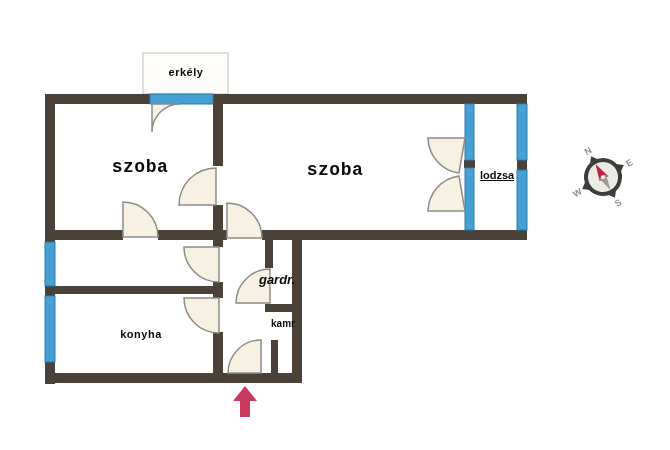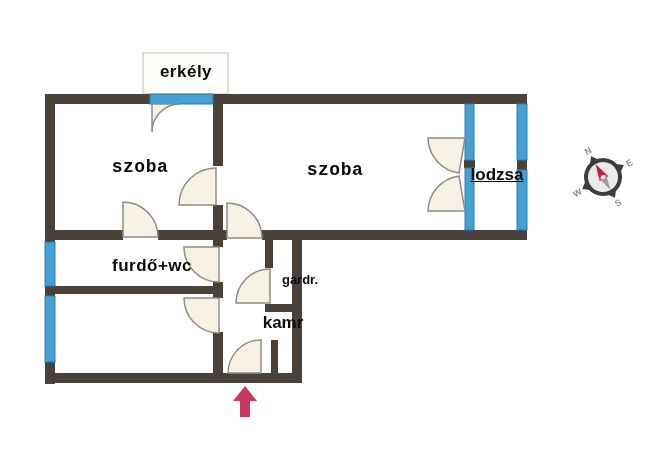--- a/index.html
+++ b/index.html
@@ -9,23 +9,23 @@
   }
   #plan-svg{position:absolute;left:0;top:0;}
   .win{stroke:#2c7cab;stroke-width:1;}
   .door{stroke:#8c8c86;stroke-width:1.5;}
   .erkely-box{fill:#fefdfa;stroke:#d6d4cf;stroke-width:1.5;}
   .room-label{
     position:absolute;transform:translate(-50%,-50%);
     font-weight:bold;color:#0a0a0a;white-space:nowrap;letter-spacing:0.5px;
   }
   .lbl-lg{font-size:18px;font-family:Liberation Mono, monospace;}
-  .lbl-md{font-size:17px;}
+  .lbl-md{font-size:11px;}
   .lbl-sm{font-size:13px;}
-  .lbl-xs{font-size:17px;}
+  .lbl-xs{font-size:10px;}
   .compass-letter{font-size:9px;font-weight:bold;fill:#8f8f8a;}
 </style>
 </head>
 <body>
 
 <div id="stage">
 
   <svg id="plan-svg" width="670" height="450" viewBox="0 0 670 450">
 
     <rect class="erkely-box" x="143" y="53" width="85" height="41"></rect>
@@ -92,16 +92,16 @@
       <text x="633" y="181" text-anchor="middle" class="compass-letter">E</text>
       <text x="603" y="210" text-anchor="middle" class="compass-letter">S</text>
       <text x="573" y="181" text-anchor="middle" class="compass-letter">W</text>
     </g>
   </svg>
 
   <div class="room-label lbl-md" style="left:186px;top:72px;">erkély</div>
   <div class="room-label lbl-lg" style="left:140px;top:167px;">szoba</div>
   <div class="room-label lbl-lg" style="left:335px;top:170px;">szoba</div>
   <div class="room-label lbl-md" style="left:497px;top:175px;letter-spacing:0;text-decoration:underline;">lodzsa</div>
-  <div class="room-label lbl-md" style="left:152px;top:266px;">furdő+wc</div>
-  <div class="room-label lbl-sm" style="left:300px;top:279px;letter-spacing:0;">gardr.</div>
+  <div class="room-label lbl-md" style="left:141px;top:334px;">konyha</div>
+  <div class="room-label lbl-sm" style="left:277px;top:279px;letter-spacing:0;font-style:italic;">gardr.</div>
   <div class="room-label lbl-xs" style="left:283px;top:323px;letter-spacing:0;">kamr</div>
 </div>
 
 </body></html>

